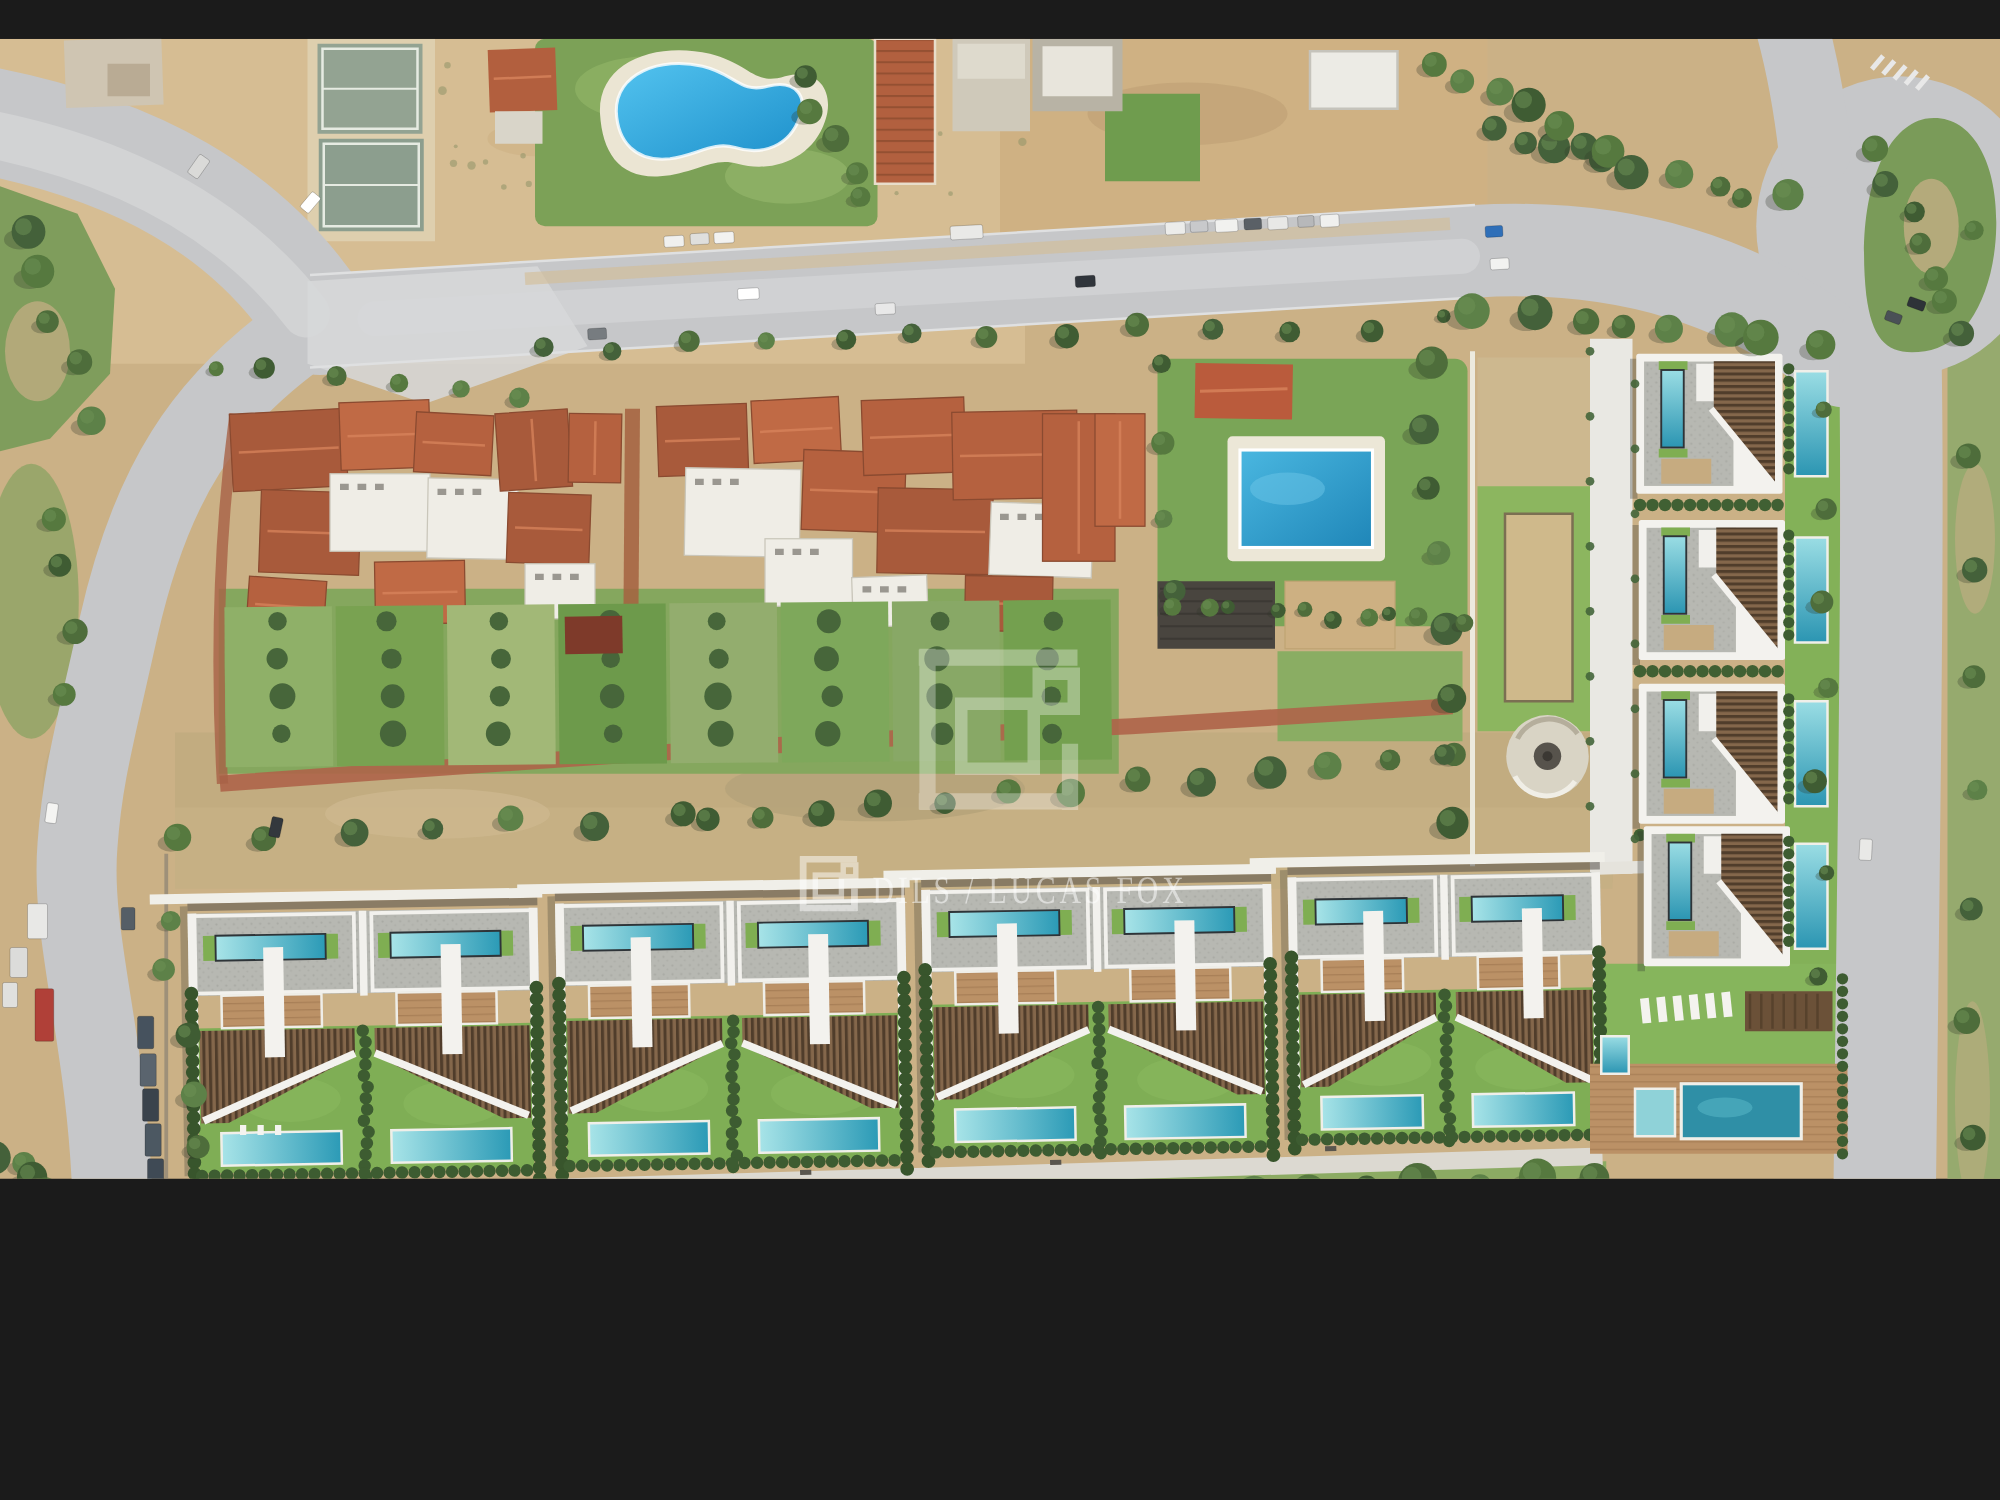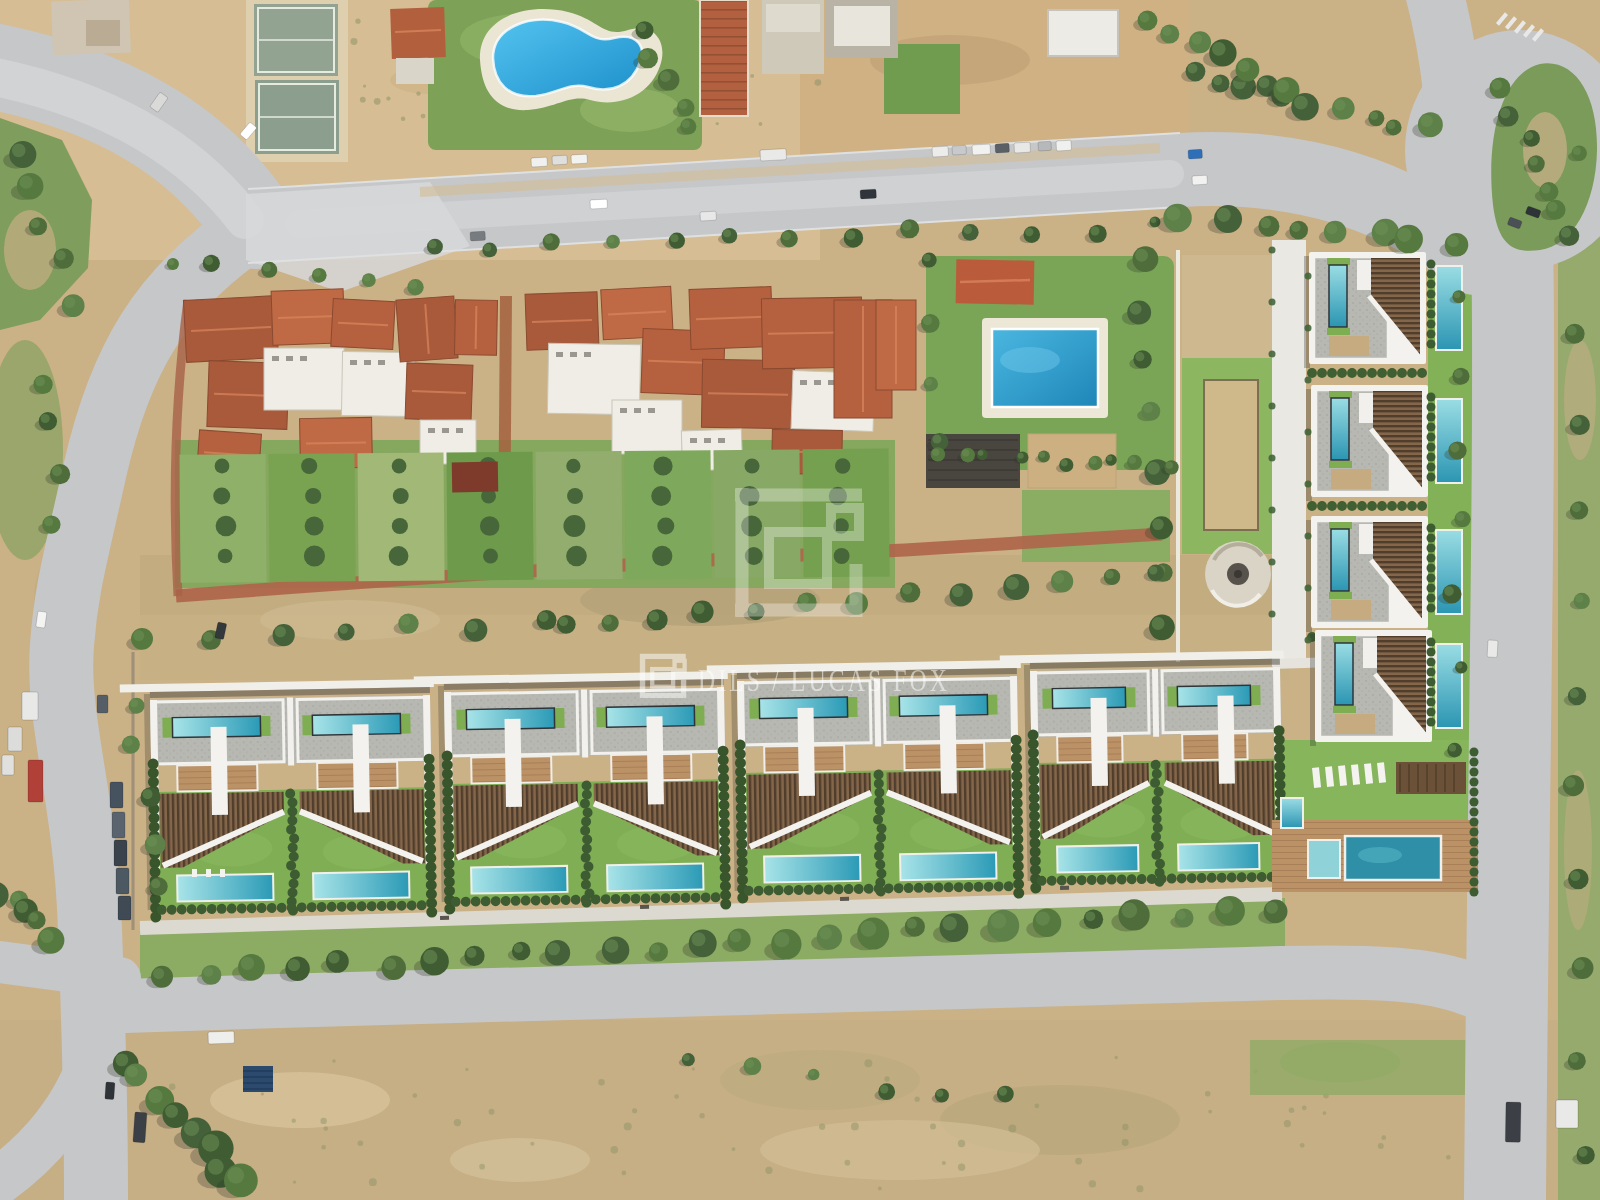--- a/index.html
+++ b/index.html
@@ -1,16 +1,16 @@
 <!DOCTYPE html>
 <html><head>
 <meta charset="utf-8">
 <style>
   html,body{margin:0;padding:0;background:#1b1b1b;}
-  .stage{width:1600px;height:1200px;position:relative;overflow:hidden;font-family:"Liberation Sans",sans-serif;}
+  .stage{width:1600px;height:912px;position:relative;overflow:hidden;font-family:"Liberation Sans",sans-serif;margin-top:31px;}
   svg{display:block}
   text{user-select:none}
 </style>
 </head>
 <body>
 
 <div class="stage">
 <svg id="scene" viewBox="0 0 1600 1200" width="1600" height="1200" xmlns="http://www.w3.org/2000/svg">
   <defs>
     <linearGradient id="gPoolH" x1="0" y1="0" x2="1" y2="0">

